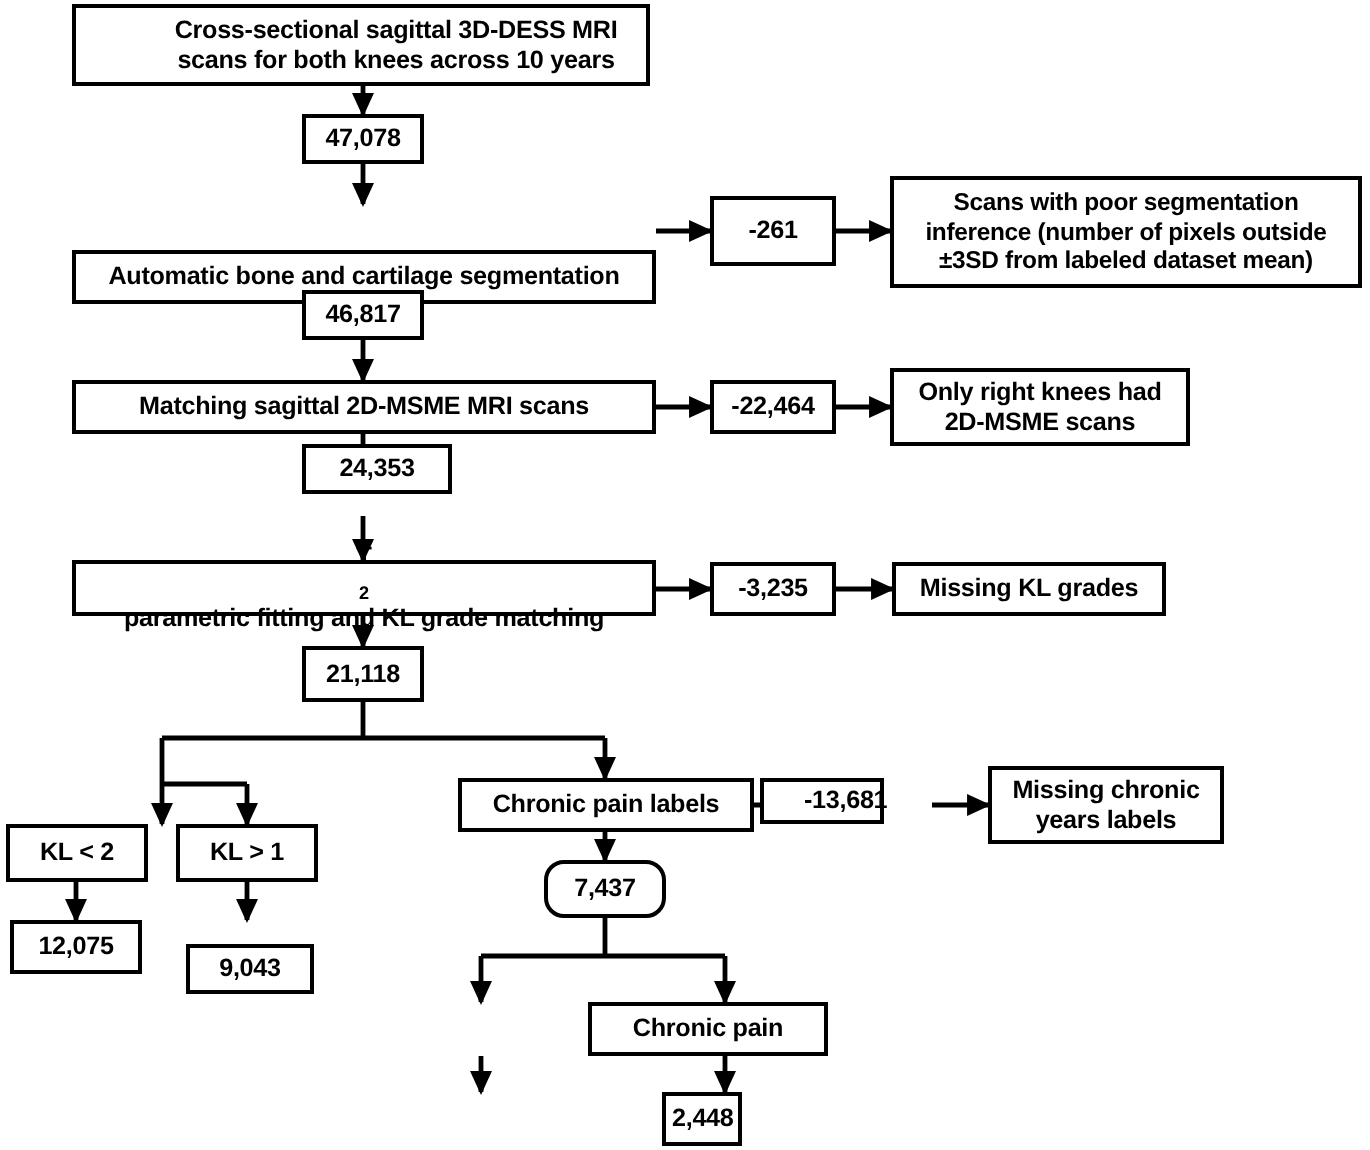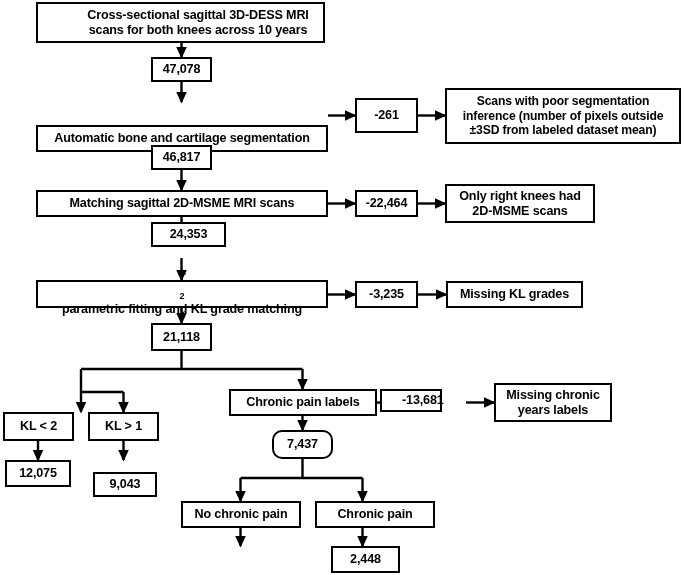--- a/index.html
+++ b/index.html
@@ -199,26 +199,23 @@
   </div>
 
   <div class="node fs13" style="left:494px; top:383px; width:118px; height:39px;">
     <span>Missing chronic years labels</span>
   </div>
 
   <div class="node fs13" style="left:272px; top:430px; width:61px; height:29px;border-radius:10px;">
     <span>7,437</span>
   </div>
 
-  <div class="node fs13" style="left:181px; top:501px; width:120px; height:27px;">
-    <span>No chronic pain</span>
-  </div>
-
-  <div class="node fs13" style="left:315px; top:501px; width:120px; height:27px;">
+
+  <div class="node fs13" style="left:294px; top:501px; width:120px; height:27px;">
     <span>Chronic pain</span>
   </div>
 
 
-  <div class="node fs13" style="left:331px; top:546px; width:69px; height:27px;">
+  <div class="node fs13" style="left:331px; top:546px; width:40px; height:27px;">
     <span>2,448</span>
   </div>
 
 </div>
 
 </body></html>

